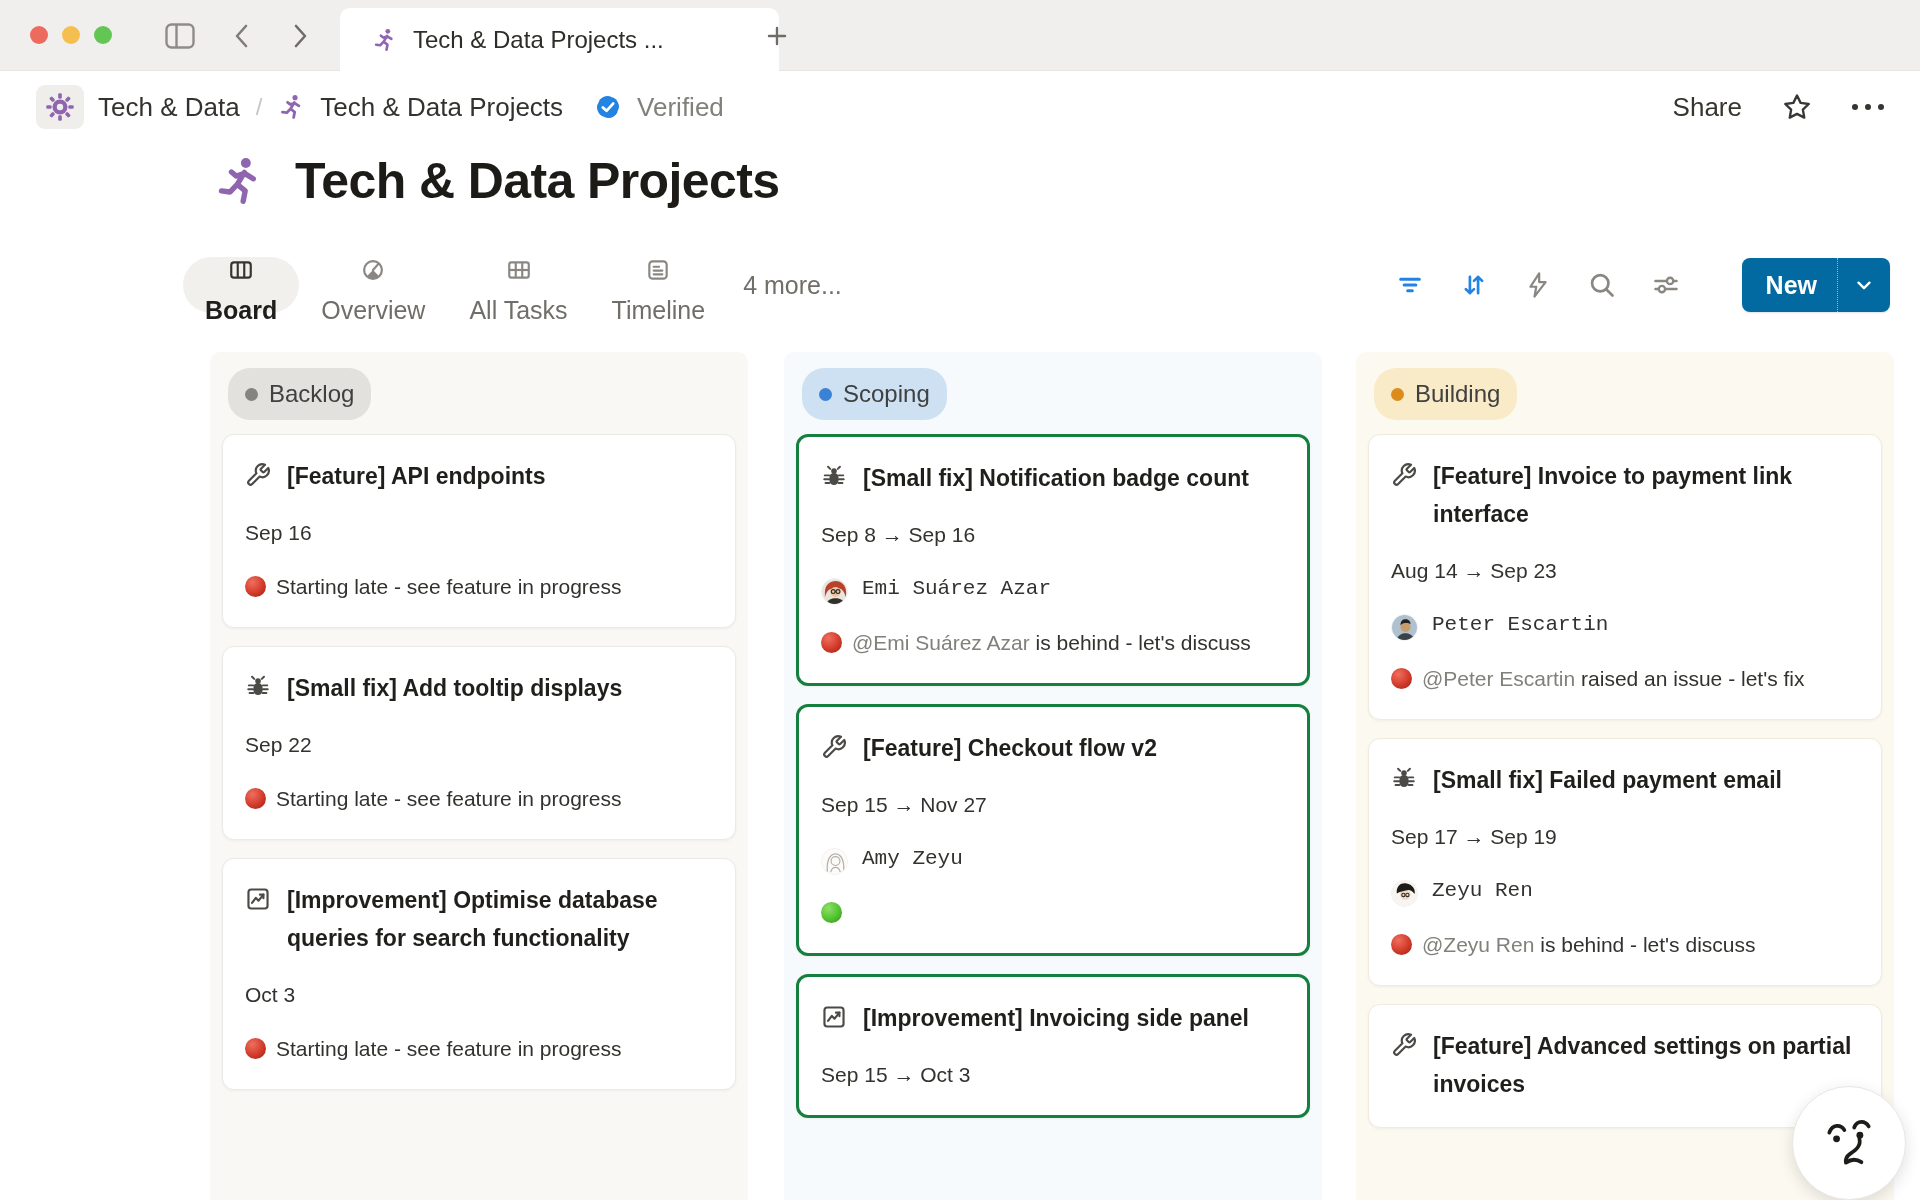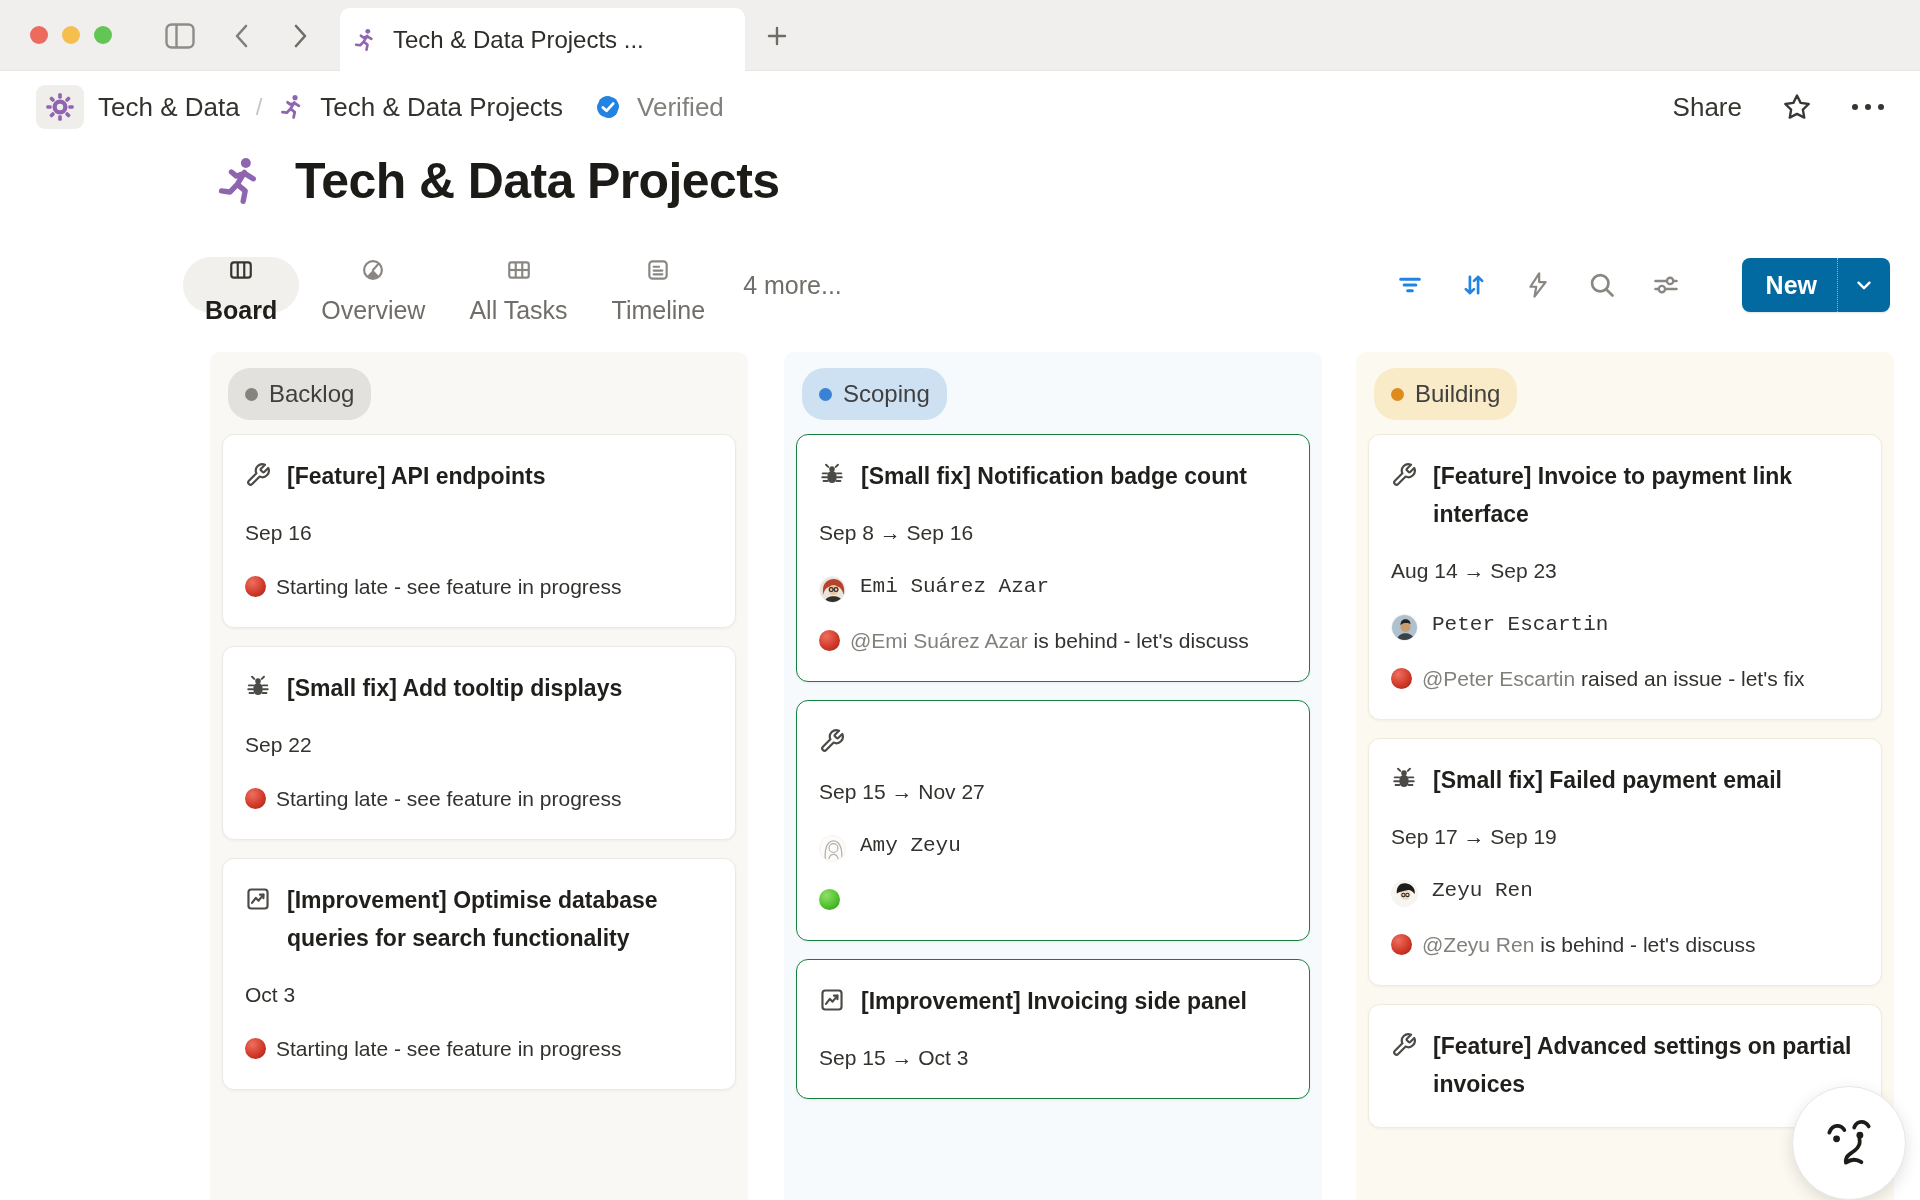--- a/index.html
+++ b/index.html
@@ -7,23 +7,23 @@
        font-family:"Liberation Sans",sans-serif;color:#34322E;position:relative;}
 
   
   .titlebar{position:absolute;top:0;left:0;right:0;height:70px;background:#F1EFED;
             border-bottom:1px solid #E7E5E2;}
   .traffic{position:absolute;left:30px;top:26px;display:flex;gap:14px;}
   .tl{width:18px;height:18px;border-radius:50%;display:inline-block;}
   .tl.red{background:#EC6A5E;}.tl.yellow{background:#F5BF4F;}.tl.green{background:#62C554;}
   .tb-btn{position:absolute;top:17px;width:40px;height:38px;display:flex;align-items:center;
           justify-content:center;background:none;border:none;padding:0;cursor:pointer;}
-  .tab{position:absolute;left:340px;top:8px;height:63px;width:405px;background:#fff;
+  .tab{position:absolute;left:340px;top:8px;height:63px;width:439px;background:#fff;
        border-radius:10px 10px 0 0;display:flex;align-items:center;gap:15px;
-       padding:0 12px;font-size:24px;color:#2E2D29;box-sizing:border-box;}
+       padding:0 32px;font-size:24px;color:#2E2D29;box-sizing:border-box;}
   .tab-title{white-space:nowrap;overflow:hidden;text-overflow:ellipsis;}
 
   
   .topbar{position:absolute;top:71px;left:0;right:0;height:72px;display:flex;
           align-items:center;padding:0 36px;box-sizing:border-box;}
   .crumbs{display:flex;align-items:center;gap:14px;font-size:26px;}
   .chip{width:48px;height:44px;border-radius:9px;background:#EFEEEB;display:flex;
         align-items:center;justify-content:center;}
   .crumb-link{color:#34322E;font-weight:500;cursor:pointer;}
   .crumb-sep{color:#C8C6C2;font-size:24px;padding:0 2px;}
@@ -68,21 +68,21 @@
   .scoping .pill{background:#CEE1F3;}
   .building .pill{background:#FAEBC8;}
   .pdot{width:13px;height:13px;border-radius:50%;}
   .backlog .pdot{background:#85847F;}
   .scoping .pdot{background:#3A82D6;}
   .building .pdot{background:#DD8C1C;}
 
   .card{background:#fff;border-radius:12px;padding:22px 22px 24px;margin-bottom:18px;
         box-shadow:0 1px 3px rgba(15,15,15,.05);cursor:pointer;}
   .backlog .card{border:1px solid #ECEAE6;}
-  .scoping .card{border:1px solid #15803d;}
+  .scoping .card{border:3px solid #15803d;}
   .building .card{border:1px solid #F0EBDC;}
   .trow{display:flex;gap:16px;align-items:flex-start;}
   .cicon{flex:0 0 26px;padding-top:5px;}
   .ctitle{font-size:23px;font-weight:600;color:#201F1C;line-height:38px;}
   .crow{margin-top:22px;font-size:21px;color:#33322E;line-height:32px;}
   .cassign{display:flex;align-items:flex-end;gap:14px;font-family:Liberation Mono, monospace;}
   .avatar{width:27px;height:27px;border-radius:50%;overflow:hidden;flex:0 0 27px;
           border:1px solid rgba(0,0,0,.06);box-sizing:border-box;}
   .ball{display:inline-block;width:21px;height:21px;border-radius:50%;
         vertical-align:-3px;margin-right:10px;}
@@ -412,20 +412,21 @@
       </div>
     </div>
 
     <div class="card">
       <div class="trow">
         <span class="cicon">
           <svg width="26" height="26" viewBox="0 0 24 24">
               <path d="M14.7 6.3a1 1 0 0 0 0 1.4l1.6 1.6a1 1 0 0 0 1.4 0l3.77-3.77a6 6 0 0 1-7.94 7.94l-6.91 6.91a2.12 2.12 0 0 1-3-3l6.91-6.91a6 6 0 0 1 7.94-7.94l-3.76 3.76z" fill="none" stroke="#4C4A46" stroke-width="2" stroke-linecap="round" stroke-linejoin="round"></path>
             </svg>
         </span>
+        <span class="ctitle">[Feature] Checkout flow v2</span>
       </div>
       <div class="crow">Sep 15 → Nov 27</div>
       <div class="crow cassign">
         <span class="avatar">
           <svg width="27" height="27" viewBox="0 0 28 28">
               <rect width="28" height="28" fill="#FCFBF9"></rect>
               <path d="M6,26 C4,15 7,5 14,5 C21,5 24,15 22,26" fill="none" stroke="#B3AFA8" stroke-width="1.3"></path>
               <circle cx="14" cy="12.5" r="4.6" fill="none" stroke="#B3AFA8" stroke-width="1.2"></circle>
               <path d="M9,24 C10,20 12,19 14,19 C16,19 18,20 19,24" fill="none" stroke="#B3AFA8" stroke-width="1.2"></path>
             </svg>

